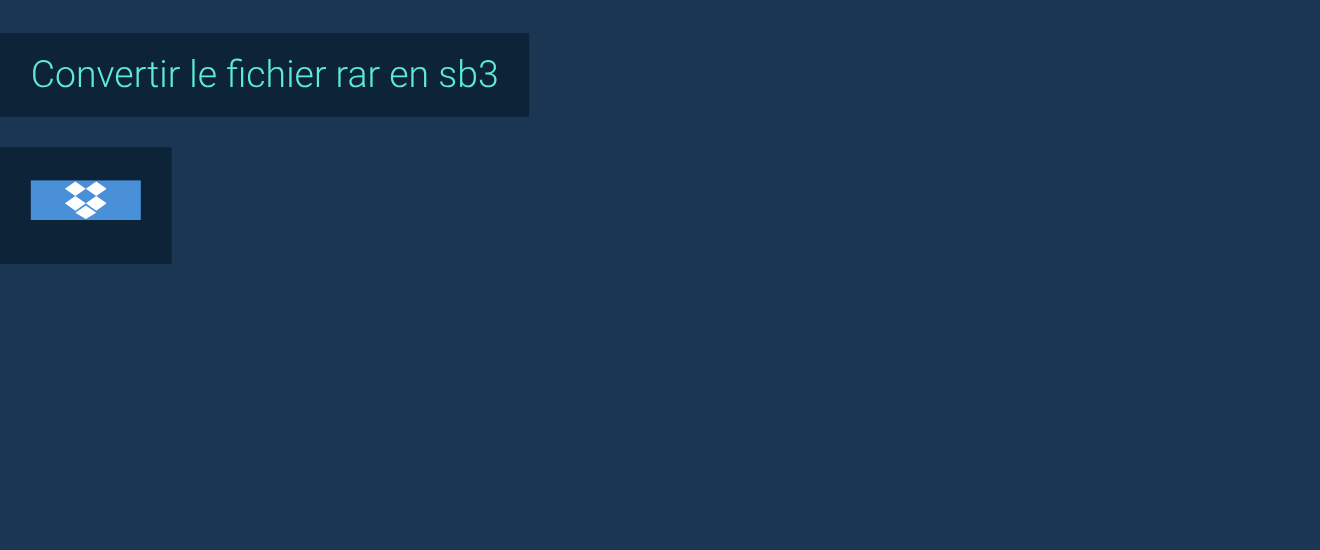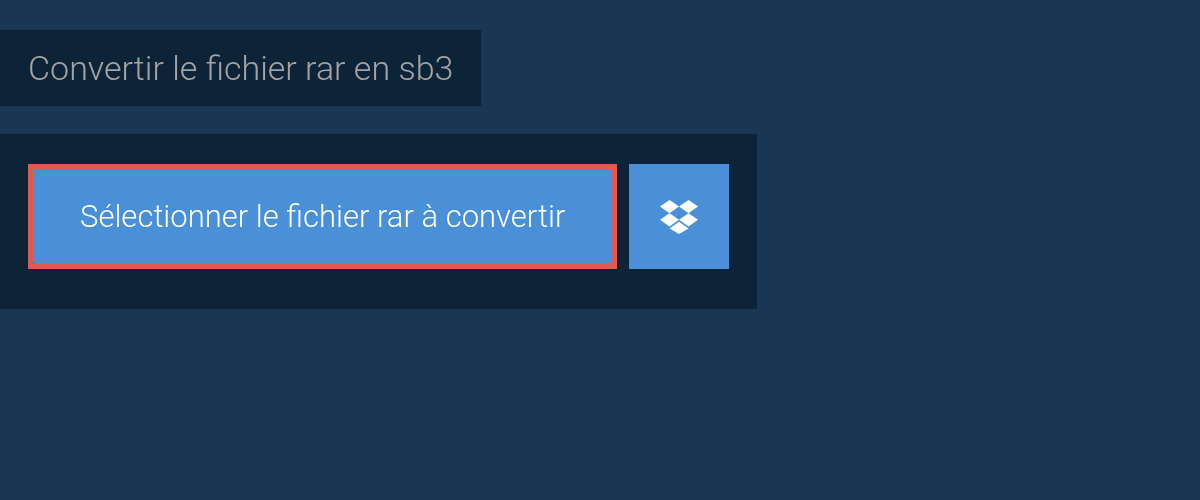--- a/index.html
+++ b/index.html
@@ -14,21 +14,21 @@
       font-family: -apple-system, BlinkMacSystemFont, "Segoe UI", Roboto, sans-serif;
       overflow: hidden;
     }
     .header-bar {
       background-color: #0d2438;
       padding: 18px 28px;
       display: inline-block;
       margin-top: 30px;
     }
     .header-title {
-      color: #a3a3a3;
+      color: #5eead4;
       font-size: 34px;
       font-weight: 300;
     }
     .main-panel {
       background-color: #0d2438;
       margin-top: 28px;
       padding: 30px 28px 40px 28px;
       display: flex;
       gap: 12px;
       width: fit-content;
@@ -61,23 +61,20 @@
 </head>
 <body>
 
 
 
 <div class="header-bar">
   <h1 class="header-title">Convertir le fichier rar en sb3</h1>
 </div>
 
 <div class="main-panel">
-  <div class="select-button">
-    <span>Sélectionner le fichier rar à convertir</span>
-  </div>
   <div class="dropbox-button">
     <svg class="dropbox-icon" viewBox="0 0 40 36" fill="#ffffff">
       <path d="M10 0 L20 7 L10 14 L0 7 Z"></path>
       <path d="M30 0 L40 7 L30 14 L20 7 Z"></path>
       <path d="M10 14 L20 21 L10 28 L0 21 Z"></path>
       <path d="M30 14 L40 21 L30 28 L20 21 Z"></path>
       <path d="M10 30 L20 23 L30 30 L20 36 Z"></path>
     </svg>
   </div>
 </div>

